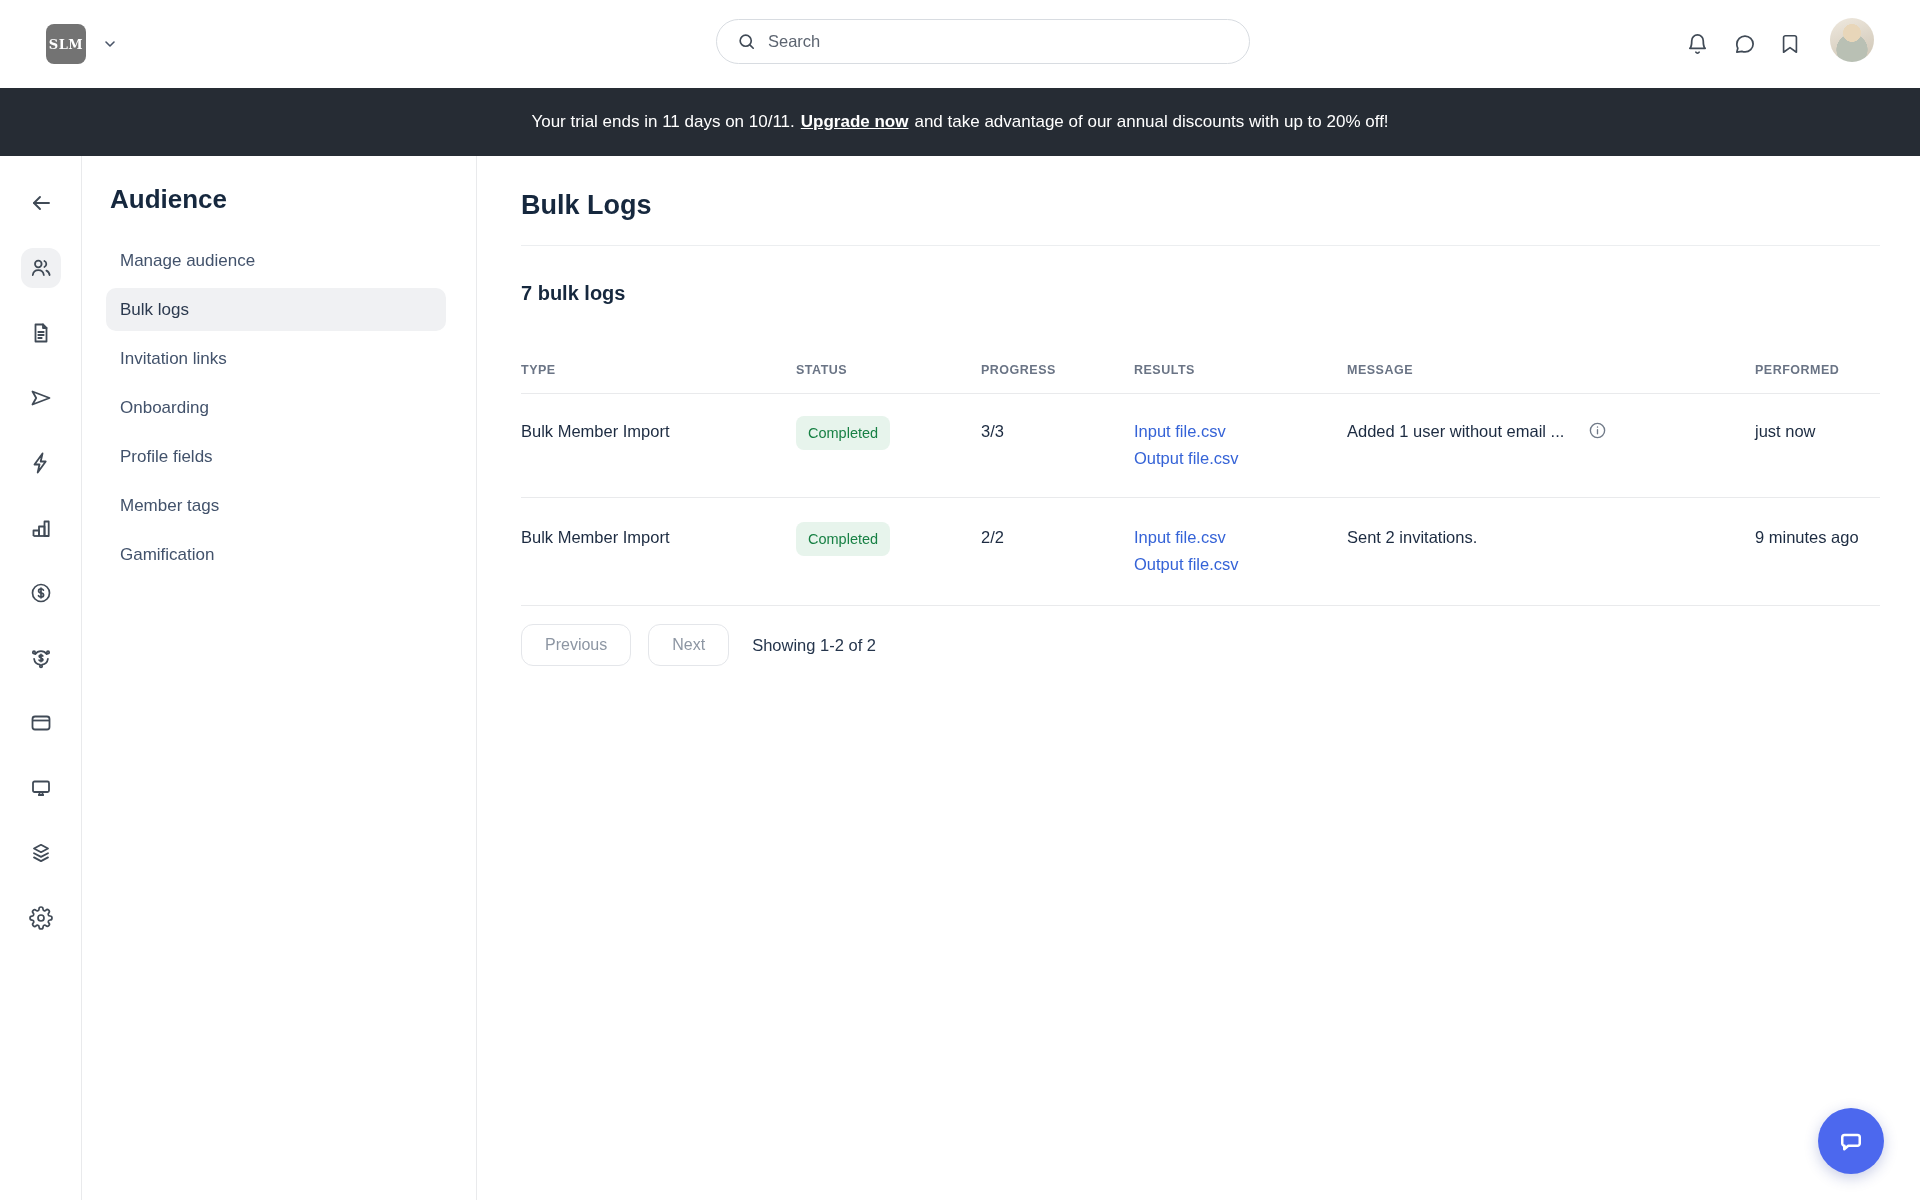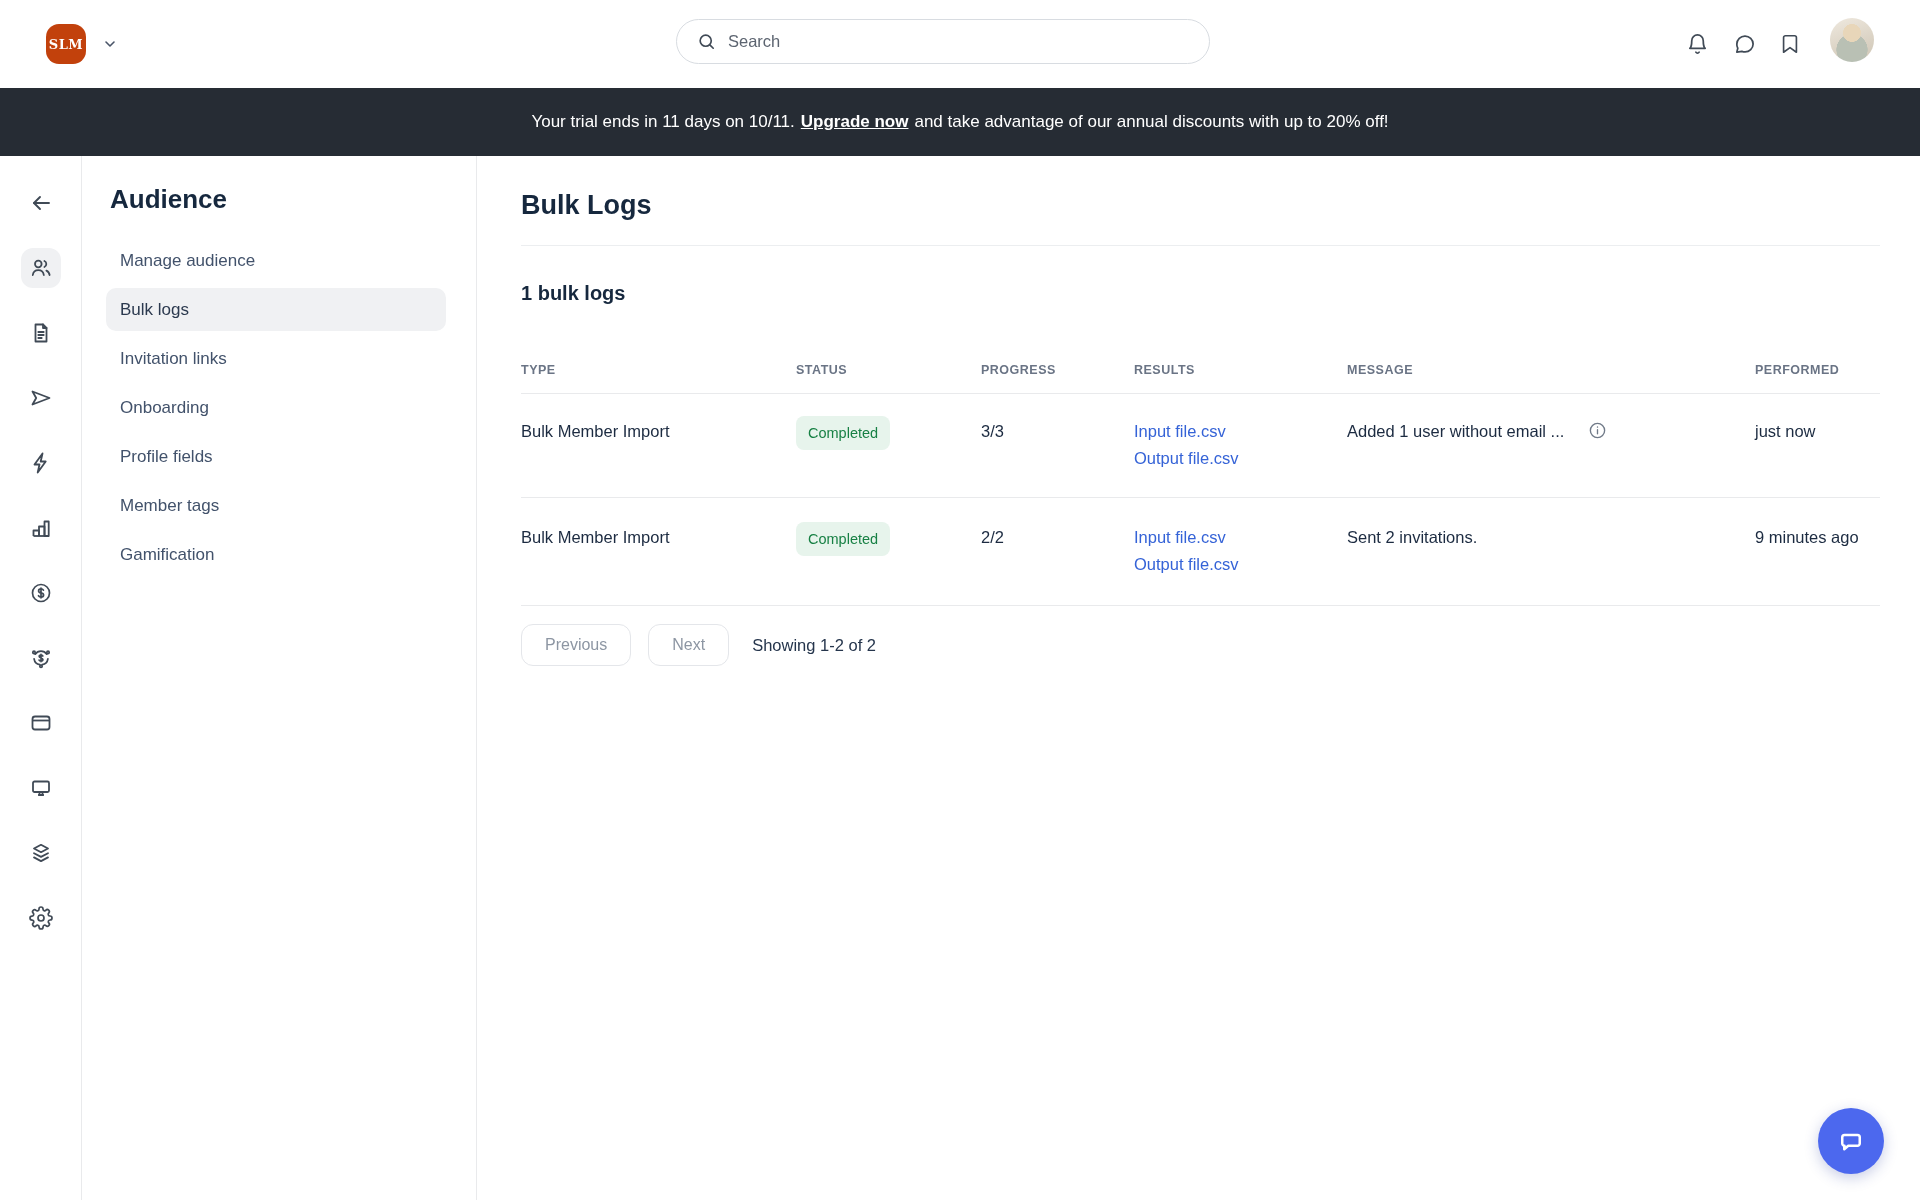--- a/index.html
+++ b/index.html
@@ -9,28 +9,28 @@
     background:#ffffff;
     color:#16283e;
     position:relative;
   }
   svg { display:block; }
 
   
   .topbar { height:88px; position:relative; background:#fff; }
   .logo-group { position:absolute; left:46px; top:24px; display:flex; align-items:center; gap:16px; cursor:pointer; }
   .logo-box {
-    width:40px; height:40px; background:#c2410c; border-radius:13px;
+    width:40px; height:40px; background:#737373; border-radius:8px;
     display:flex; align-items:center; justify-content:center;
     color:#fff; font-size:13px; font-weight:bold; letter-spacing:.5px;
     font-family:"DejaVu Serif", serif;
   }
   .chev { color:#4a5568; }
   .search-pill {
-    position:absolute; left:676px; top:19px; width:534px; height:45px;
+    position:absolute; left:716px; top:19px; width:534px; height:45px;
     border:1px solid #d8dce1; border-radius:23px; background:#fff;
     display:flex; align-items:center; padding:0 10px 0 20px;
   }
   .search-pill input {
     border:none; outline:none; flex:1; font-size:16.5px; margin-left:12px;
     font-family:"Liberation Sans", sans-serif; color:#16283e; background:transparent;
   }
   .search-pill input::placeholder { color:#5c6470; }
   .top-icon { position:absolute; top:26px; width:36px; height:36px; display:flex; align-items:center; justify-content:center; color:#404a56; cursor:pointer; }
   .avatar {
@@ -263,21 +263,21 @@
       <div class="menu-item">Onboarding</div>
       <div class="menu-item">Profile fields</div>
       <div class="menu-item">Member tags</div>
       <div class="menu-item">Gamification</div>
     </div>
   </aside>
 
   <main class="main">
     <h1 class="page-title">Bulk Logs</h1>
     <hr class="title-divider">
-    <h2 class="count-heading">1 bulk logs</h2>
+    <h2 class="count-heading">7 bulk logs</h2>
 
     <div class="table">
       <div class="thead">
         <div>TYPE</div>
         <div>STATUS</div>
         <div>PROGRESS</div>
         <div>RESULTS</div>
         <div>MESSAGE</div>
         <div>PERFORMED</div>
       </div>

